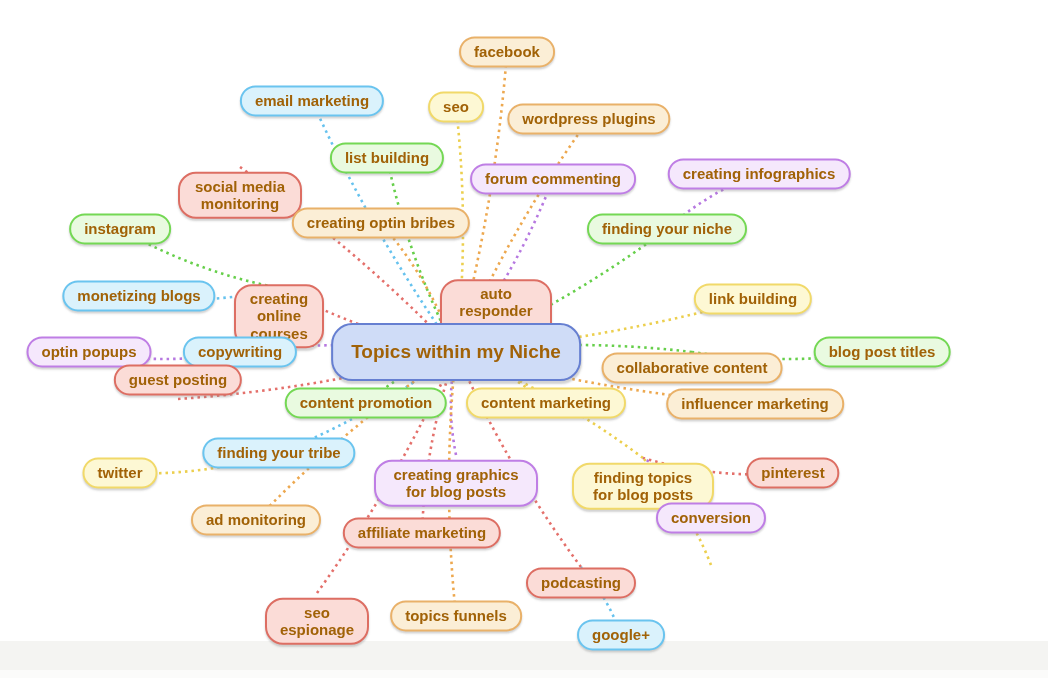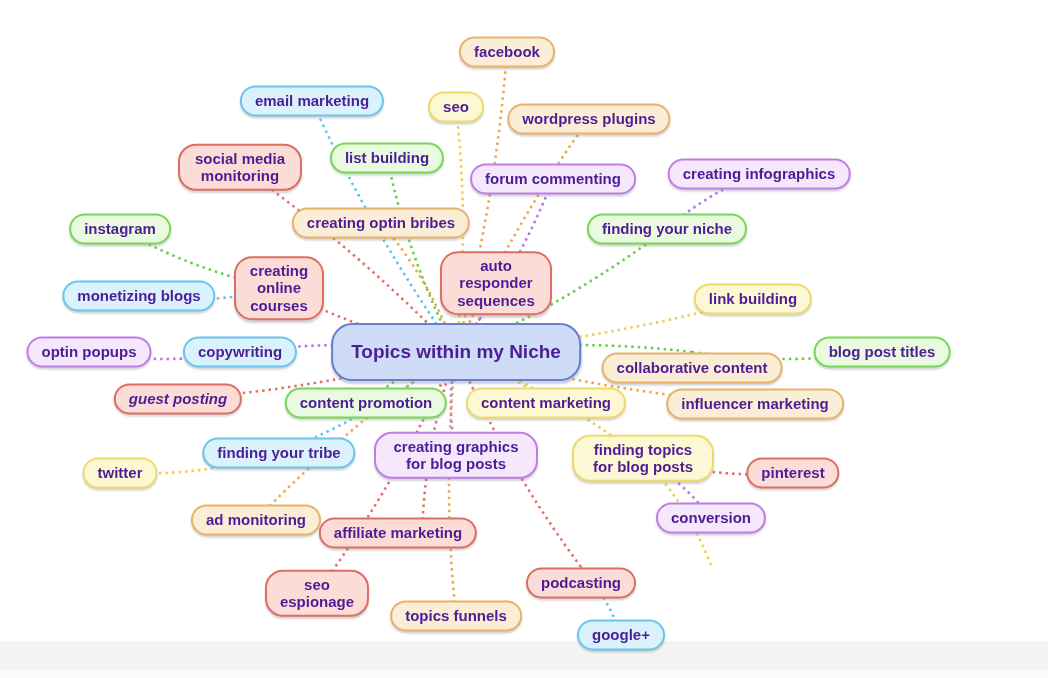--- a/index.html
+++ b/index.html
@@ -21,29 +21,29 @@
   }
   .node{
     position:absolute;
     transform:translate(-50%,-50%);
     border-style:solid;
     border-width:2.5px;
     border-radius:18px;
     padding:5px 13px;
     font-size:15px;
     font-weight:bold;
-    color:#4c1d95;
+    color:#a16207;
     text-align:center;
     line-height:1.15;
     white-space:nowrap;
     box-shadow:0 2px 2px rgba(140,140,140,0.38);
     box-sizing:border-box;
     cursor:pointer;
   }
-  .node.wrap{white-space:normal;padding:4px 10px;}
+  .node.wrap{white-space:normal;padding:4px 10px;margin-top:28px;}
   .node.center-node{
     font-size:19px;
     padding:16px 18px;
     border-radius:21px;
     z-index:5;
   }
   .footer-band{
     position:absolute;left:0;z-index:0;
     width:100%;
     background-image:repeating-linear-gradient(45deg, rgba(120,120,120,0.07) 0px, rgba(120,120,120,0.07) 1.5px, transparent 1.5px, transparent 4px);
@@ -110,30 +110,30 @@
       <div class="node" style="left: 120px; top: 229px; background: rgb(233, 250, 224); border-color: rgb(116, 216, 84);"><span>instagram</span></div>
       <div class="node" style="left: 667px; top: 229px; background: rgb(233, 250, 224); border-color: rgb(116, 216, 84);"><span>finding your niche</span></div>
       <div class="node wrap" style="left: 279px; top: 288px; width: 90px; background: rgb(251, 220, 215); border-color: rgb(221, 110, 99);"><span>creating online courses</span></div>
       <div class="node wrap" style="left: 496px; top: 283px; width: 112px; background: rgb(251, 220, 215); border-color: rgb(221, 110, 99);"><span>auto responder sequences</span></div>
       <div class="node" style="left: 139px; top: 296px; background: rgb(218, 242, 252); border-color: rgb(106, 196, 239);"><span>monetizing blogs</span></div>
       <div class="node" style="left: 753px; top: 299px; background: rgb(253, 248, 212); border-color: rgb(241, 217, 105);"><span>link building</span></div>
       <div class="node" style="left: 89px; top: 352px; background: rgb(245, 232, 252); border-color: rgb(191, 126, 229);"><span>optin popups</span></div>
       <div class="node" style="left: 240px; top: 352px; background: rgb(218, 242, 252); border-color: rgb(106, 196, 239);"><span>copywriting</span></div>
       <div class="node" style="left: 692px; top: 368px; background: rgb(251, 238, 214); border-color: rgb(233, 177, 105);"><span>collaborative content</span></div>
       <div class="node" style="left: 882px; top: 352px; background: rgb(233, 250, 224); border-color: rgb(116, 216, 84);"><span>blog post titles</span></div>
-      <div class="node" style="left: 178px; top: 399px; background: rgb(251, 220, 215); border-color: rgb(221, 110, 99); font-style: italic;"><span>guest posting</span></div>
+      <div class="node" style="left: 178px; top: 380px; background: rgb(251, 220, 215); border-color: rgb(221, 110, 99);"><span>guest posting</span></div>
       <div class="node" style="left: 366px; top: 403px; background: rgb(233, 250, 224); border-color: rgb(116, 216, 84);"><span>content promotion</span></div>
       <div class="node" style="left: 546px; top: 403px; background: rgb(253, 248, 212); border-color: rgb(241, 217, 105);"><span>content marketing</span></div>
       <div class="node" style="left: 755px; top: 404px; background: rgb(251, 238, 214); border-color: rgb(233, 177, 105);"><span>influencer marketing</span></div>
       <div class="node" style="left: 279px; top: 453px; background: rgb(218, 242, 252); border-color: rgb(106, 196, 239);"><span>finding your tribe</span></div>
       <div class="node wrap" style="left: 456px; top: 455px; width: 164px; background: rgb(245, 232, 252); border-color: rgb(191, 126, 229);"><span>creating graphics for blog posts</span></div>
       <div class="node wrap" style="left: 643px; top: 458px; width: 142px; background: rgb(253, 248, 212); border-color: rgb(241, 217, 105);"><span>finding topics for blog posts</span></div>
       <div class="node" style="left: 793px; top: 473px; background: rgb(251, 220, 215); border-color: rgb(221, 110, 99);"><span>pinterest</span></div>
       <div class="node" style="left: 120px; top: 473px; background: rgb(253, 248, 212); border-color: rgb(241, 217, 105);"><span>twitter</span></div>
       <div class="node" style="left: 256px; top: 520px; background: rgb(251, 238, 214); border-color: rgb(233, 177, 105);"><span>ad monitoring</span></div>
       <div class="node" style="left: 711px; top: 518px; background: rgb(245, 232, 252); border-color: rgb(191, 126, 229);"><span>conversion</span></div>
-      <div class="node" style="left: 398px; top: 533px; background: rgb(251, 220, 215); border-color: rgb(221, 110, 99);"><span>affiliate marketing</span></div>
+      <div class="node" style="left: 422px; top: 533px; background: rgb(251, 220, 215); border-color: rgb(221, 110, 99);"><span>affiliate marketing</span></div>
       <div class="node" style="left: 581px; top: 567px; background: rgb(251, 220, 215); border-color: rgb(221, 110, 99); margin-top: 16px;"><span>podcasting</span></div>
       <div class="node wrap" style="left: 317px; top: 593px; width: 104px; background: rgb(251, 220, 215); border-color: rgb(221, 110, 99);"><span>seo espionage</span></div>
       <div class="node" style="left: 456px; top: 616px; background: rgb(251, 238, 214); border-color: rgb(233, 177, 105);"><span>topics funnels</span></div>
       <div class="node" style="left: 621px; top: 635px; background: rgb(218, 242, 252); border-color: rgb(106, 196, 239);"><span>google+</span></div>
     </div>
 </div>
 
 </body></html>

